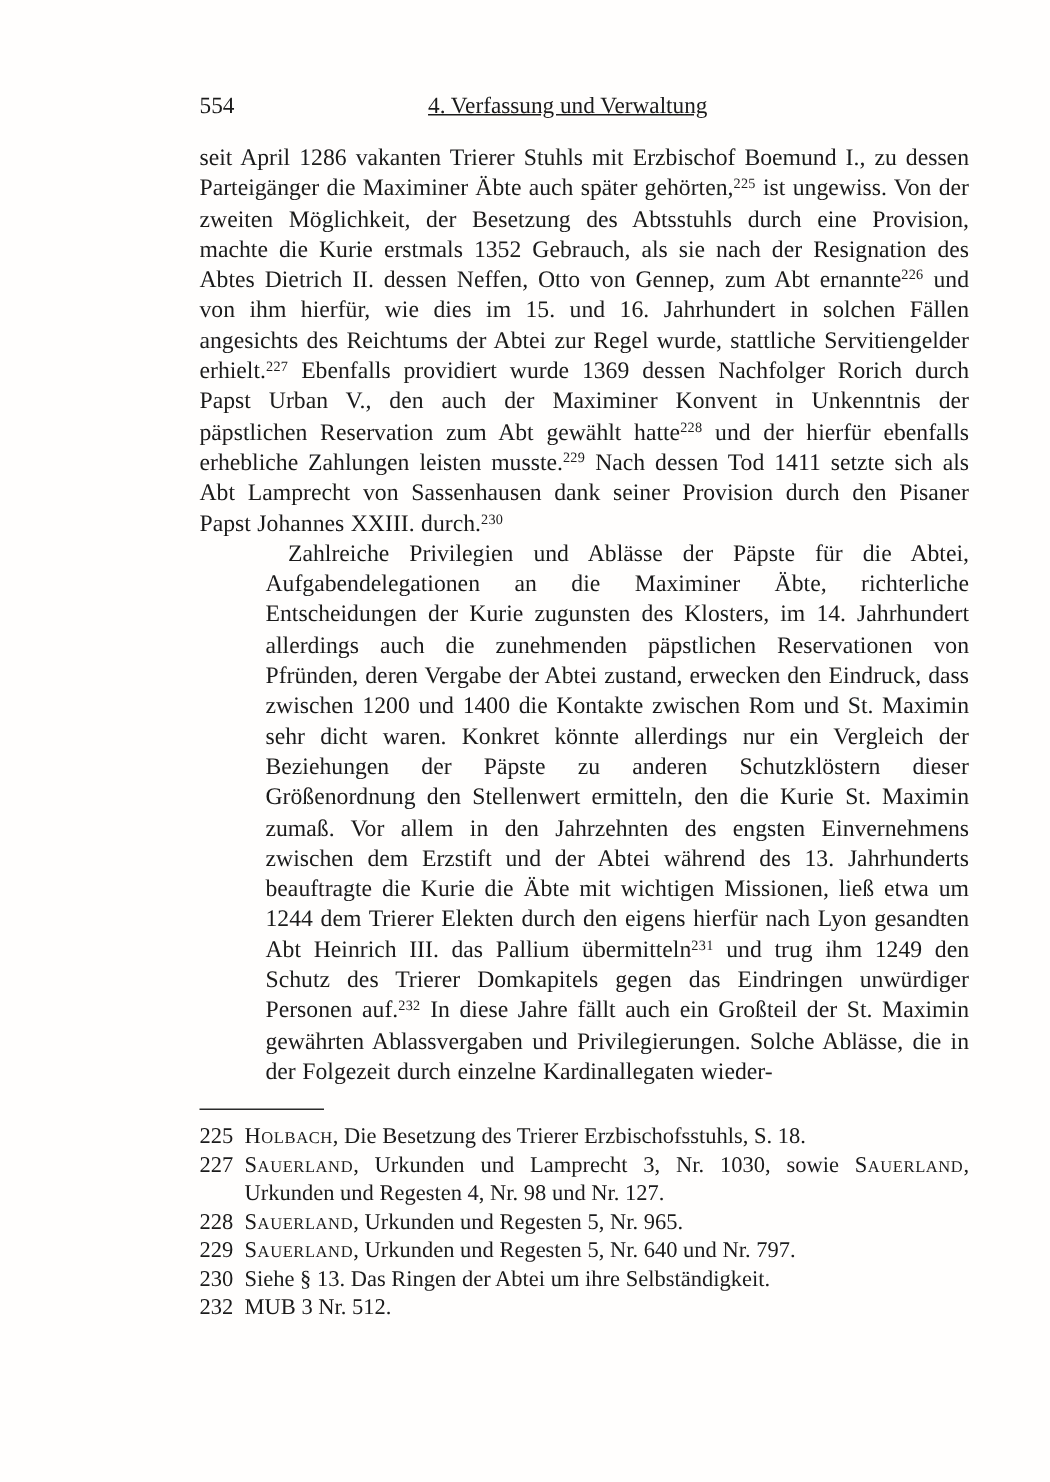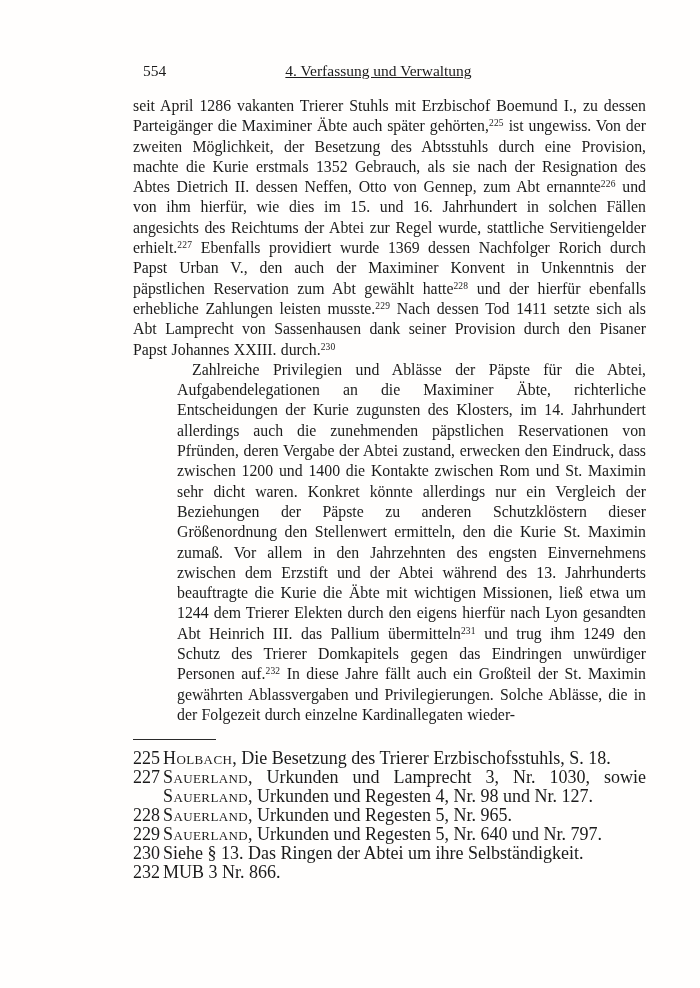--- a/index.html
+++ b/index.html
@@ -26,21 +26,21 @@
   .running-header {
     position: relative;
     width: 100%;
     height: 19px;
     font-size: 15.5px;
     line-height: 19px;
     margin-bottom: 16px;
   }
   .page-number {
     position: absolute;
-    left: 10px;
+    left: 0;
     top: 0;
   }
   .running-title {
     position: absolute;
     left: 0;
     right: 22px;
     top: 0;
     text-align: center;
     text-decoration: underline;
   }
@@ -66,21 +66,21 @@
     letter-spacing: 0.4px;
   }
   .footnote-separator {
     margin-top: 14px;
     width: 83px;
     height: 0;
     border-top: 1.4px solid #2a2a2a;
   }
   .footnotes {
     margin-top: 9px;
-    font-size: 18px;
+    font-size: 15px;
     line-height: 19px;
   }
   .footnote {
     padding-left: 30px;
     text-indent: -30px;
     text-align: justify;
   }
   .footnote .num {
     display: inline-block;
     width: 30px;
@@ -104,17 +104,17 @@
       </div>
 
     <div class="footnote-separator"></div>
 
     <div class="footnotes" id="footnotes">
         <div class="footnote"><span class="num">225</span><span class="sc">Holbach</span><span>, Die Besetzung des Trierer Erzbischofsstuhls, S. 18.</span></div>
         <div class="footnote"><span class="num">227</span><span class="sc">Sauerland</span><span>, Urkunden und Lamprecht 3, Nr. 1030, sowie </span><span class="sc">Sauerland</span><span>, Urkunden und Regesten 4, Nr. 98 und Nr. 127.</span></div>
         <div class="footnote"><span class="num">228</span><span class="sc">Sauerland</span><span>, Urkunden und Regesten 5, Nr. 965.</span></div>
         <div class="footnote"><span class="num">229</span><span class="sc">Sauerland</span><span>, Urkunden und Regesten 5, Nr. 640 und Nr. 797.</span></div>
         <div class="footnote"><span class="num">230</span><span>Siehe § 13. Das Ringen der Abtei um ihre Selbständigkeit.</span></div>
-        <div class="footnote"><span class="num">232</span><span>MUB 3 Nr. 866.</span></div>
+        <div class="footnote"><span class="num">232</span><span>MUB 3 Nr. 512.</span></div>
       </div>
 
   </div>
 </div>
 
 </body></html>

